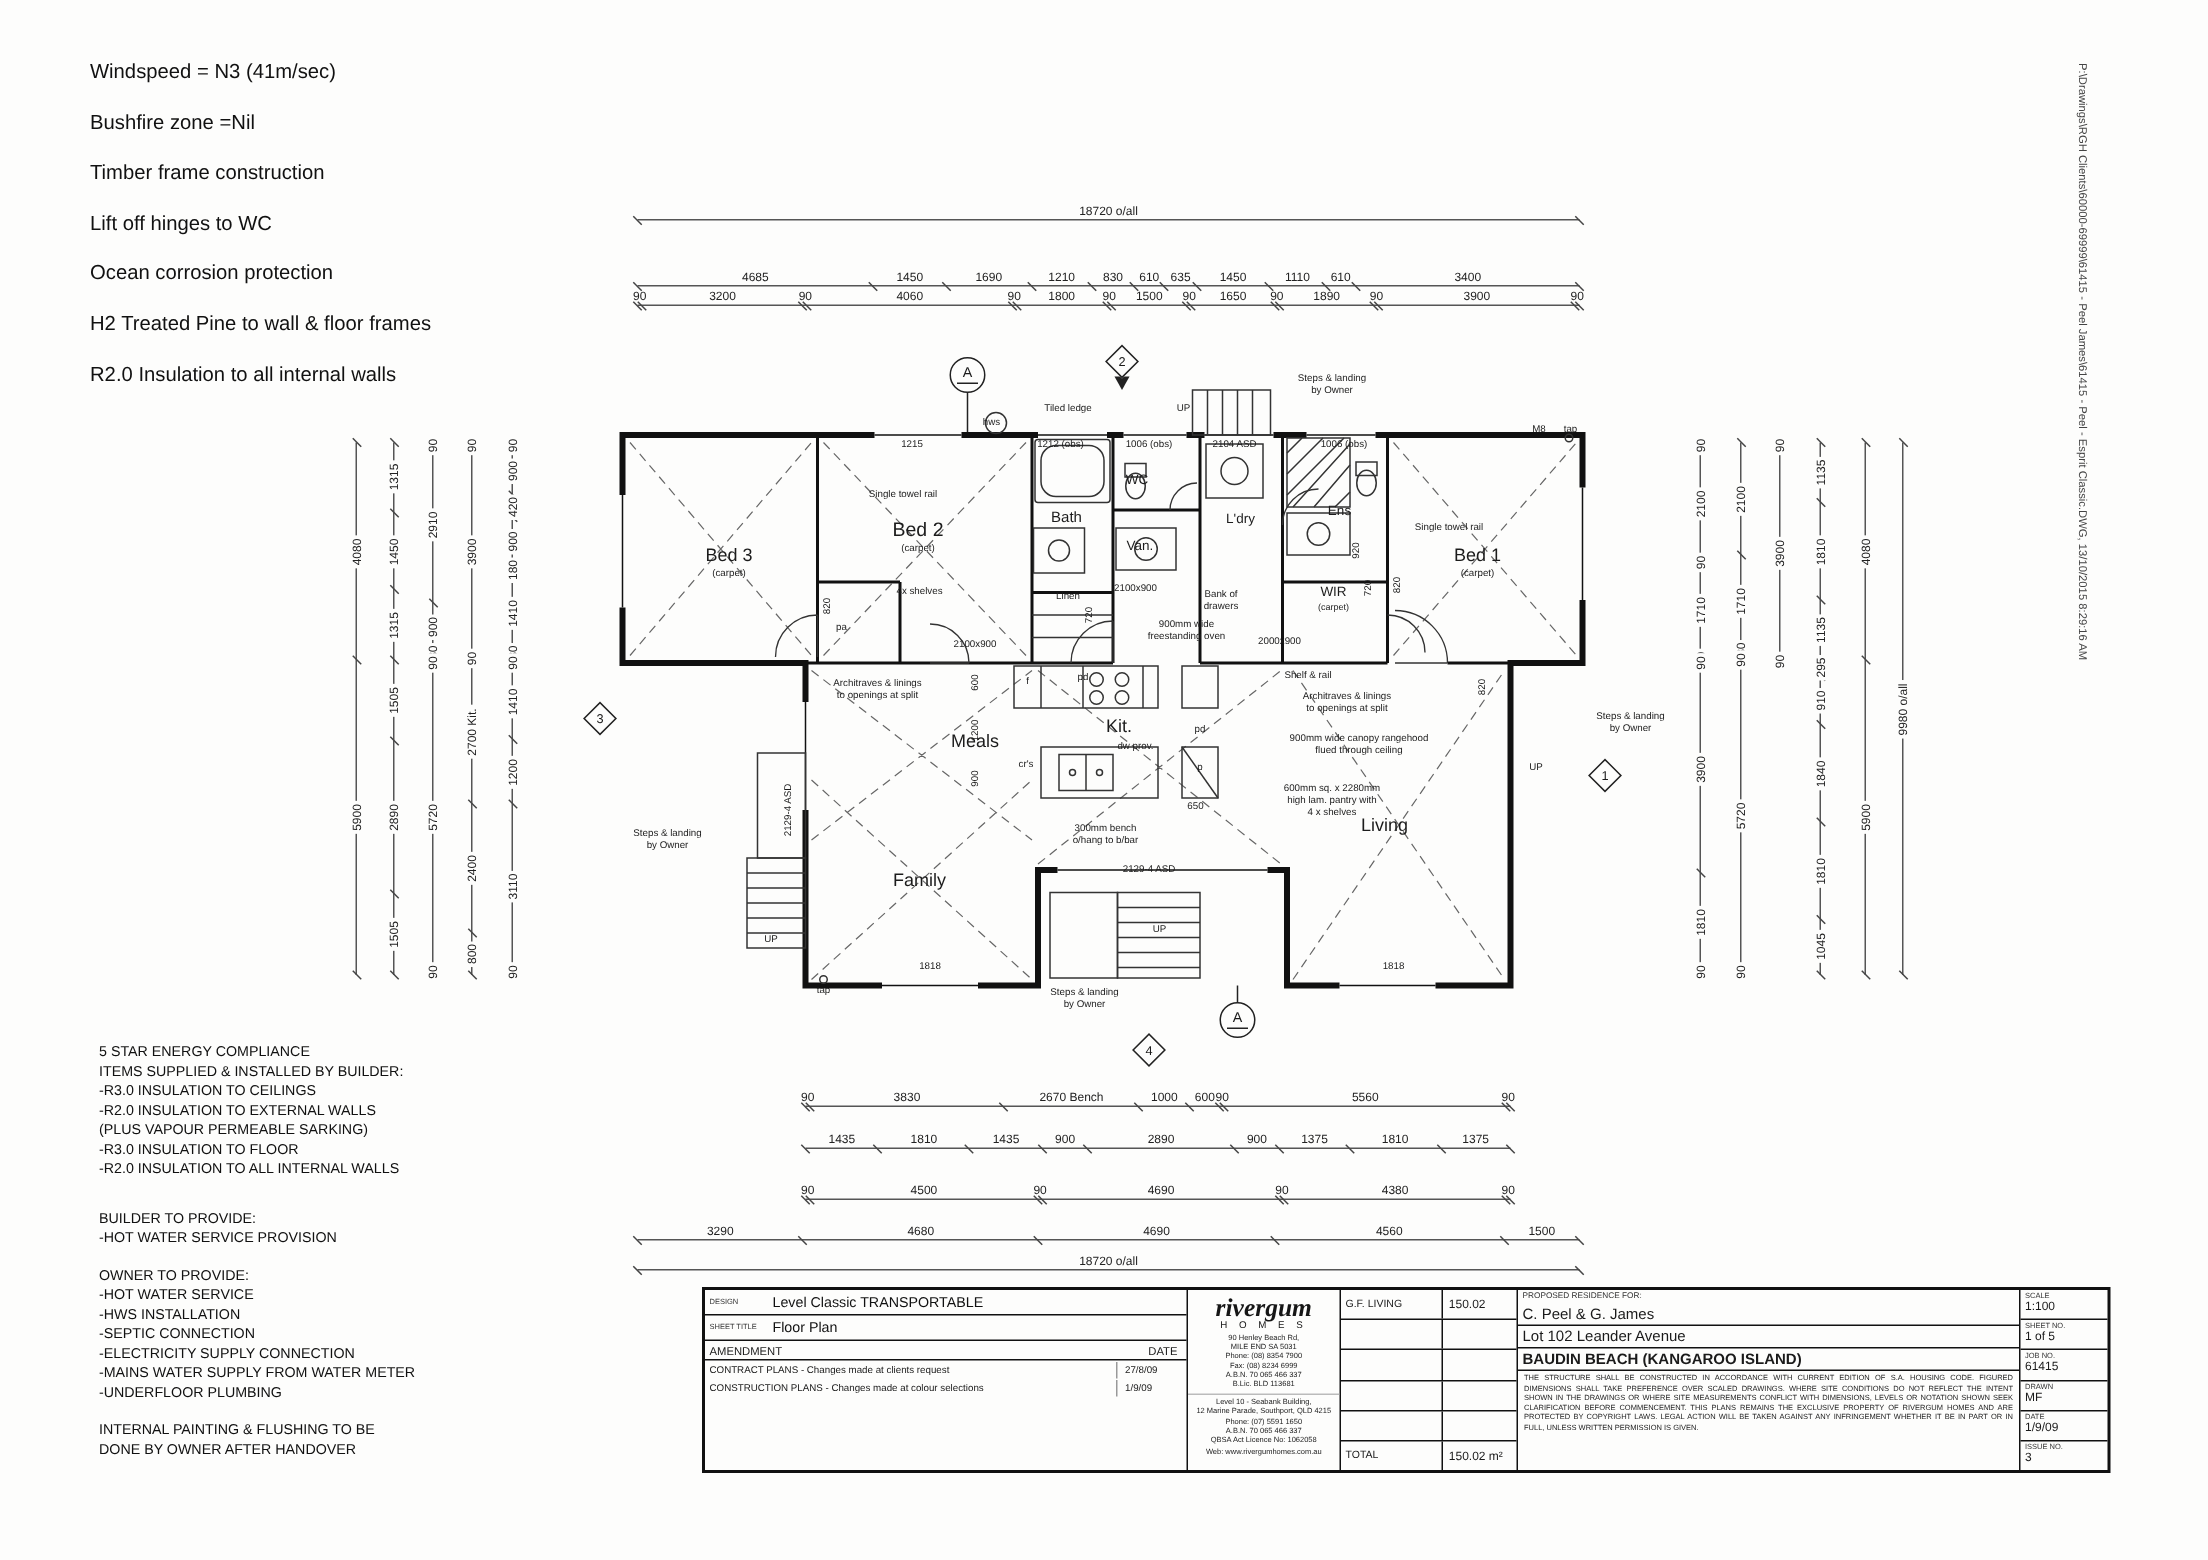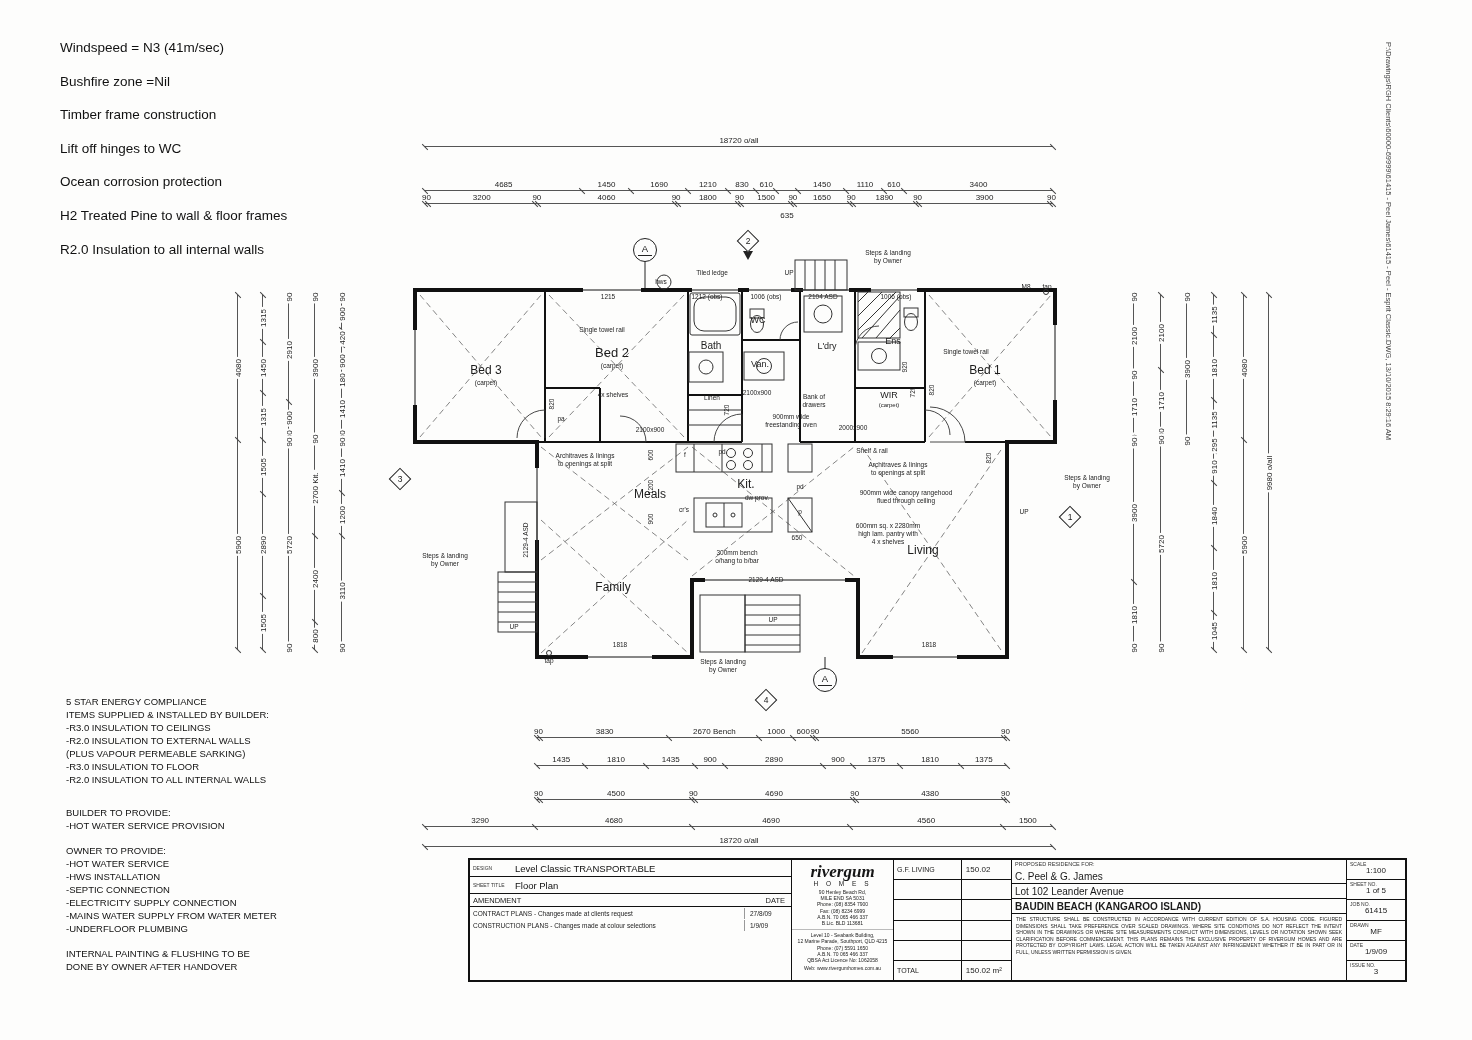--- a/index.html
+++ b/index.html
@@ -52,21 +52,21 @@
   .tb-area-row .a-val{padding-left:4px;font-size:8px;}
   .tb-colD{position:absolute;left:542px;top:0;width:335px;height:100%;border-right:1.5px solid #111;box-sizing:border-box;}
   .tb-prop-head{font-size:5.5px;color:#333;padding:1px 0 0 3px;height:8px;}
   .tb-prop-line{font-size:10px;border-bottom:1px solid #111;height:15px;display:flex;align-items:center;padding-left:3px;box-sizing:border-box;}
   .tb-prop-line.strong{font-weight:bold;}
   .tb-disclaimer{font-size:5px;line-height:1.32;text-align:justify;padding:2px 4px;color:#222;}
   .tb-colE{position:absolute;left:877px;top:0;right:0;height:100%;display:flex;flex-direction:column;}
   .tb-meta-row{flex:1;border-bottom:1px solid #111;box-sizing:border-box;padding:1px 3px 0 3px;display:flex;flex-direction:column;}
   .tb-meta-row:last-child{border-bottom:none;}
   .m-lbl{font-size:5px;color:#333;}
-  .m-val{font-size:8px;text-align:center;margin-top:-1px;}
+  .m-val{font-size:8px;text-align:left;margin-top:-1px;}
   
   .file-stamp{position:absolute;left:1384px;top:42px;height:420px;writing-mode:vertical-rl;font-size:7.5px;color:#444;white-space:nowrap;}
 </style>
 </head>
 <body>
 
 <div class="page">
 
   <div class="notes">
 
@@ -210,21 +210,21 @@
         <span style="left: 28.8996%;">1450</span>
         <i class="tick" style="left: 41.8002%;"></i>
         <span style="left: 37.2863%;">1690</span>
         <i class="tick" style="left: 48.2639%;"></i>
         <span style="left: 45.0321%;">1210</span>
         <i class="tick" style="left: 52.6976%;"></i>
         <span style="left: 50.4808%;">830</span>
         <i class="tick" style="left: 55.9562%;"></i>
         <span style="left: 54.3269%;">610</span>
         <i class="tick" style="left: 59.3483%;"></i>
-        <span style="left: 57.6522%; margin-top: 31px;">635</span>
+        <span style="left: 57.6522%;">635</span>
         <i class="tick" style="left: 67.094%;"></i>
         <span style="left: 63.2212%;">1450</span>
         <i class="tick" style="left: 73.0235%;"></i>
         <span style="left: 70.0588%;">1110</span>
         <i class="tick" style="left: 76.2821%;"></i>
         <span style="left: 74.6528%;">610</span>
         <i class="tick" style="left: 100%;"></i>
         <span style="left: 88.141%;">3400</span>
       </div>
       <div class="dimline dimrow" style="left: 425px; top: 203px; width: 628px;">

